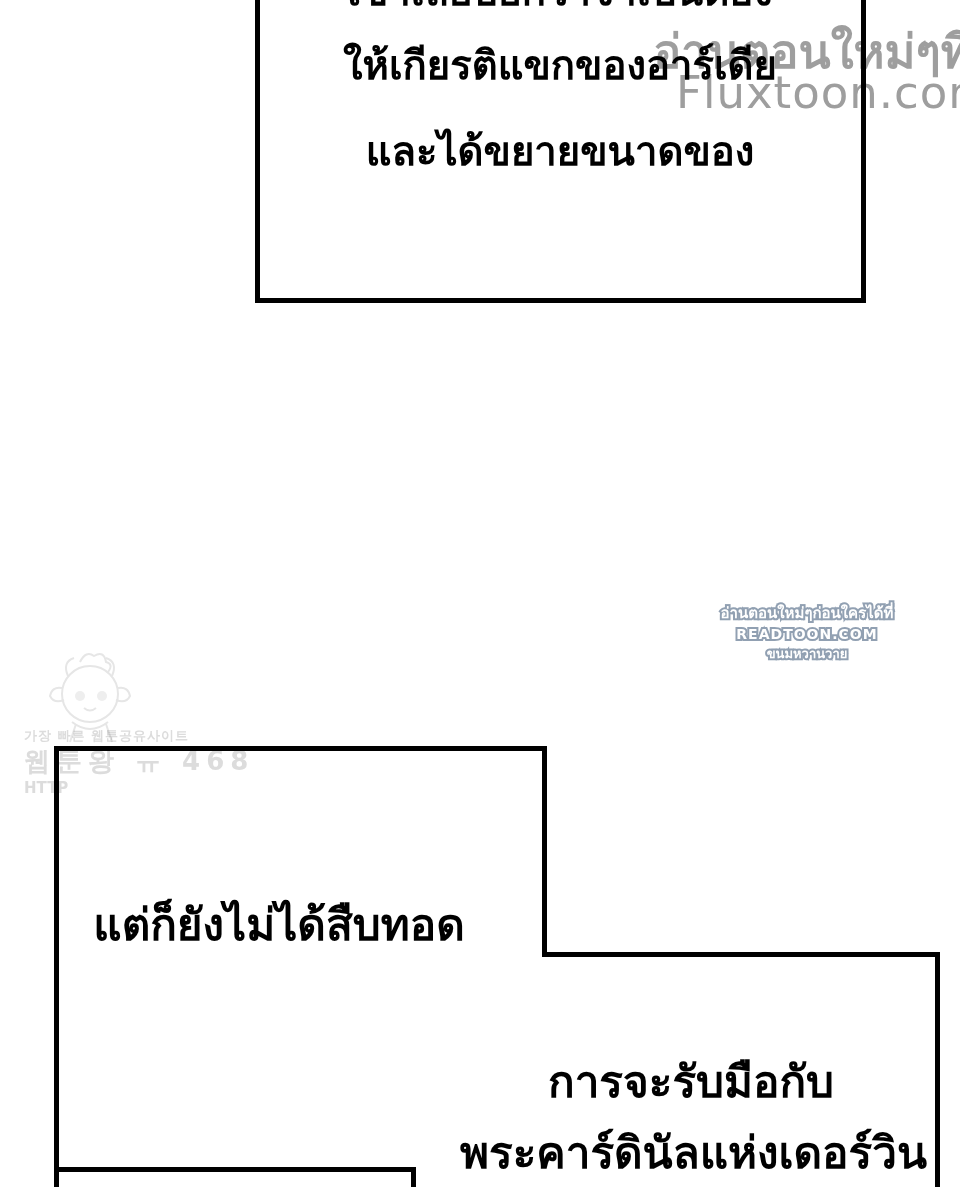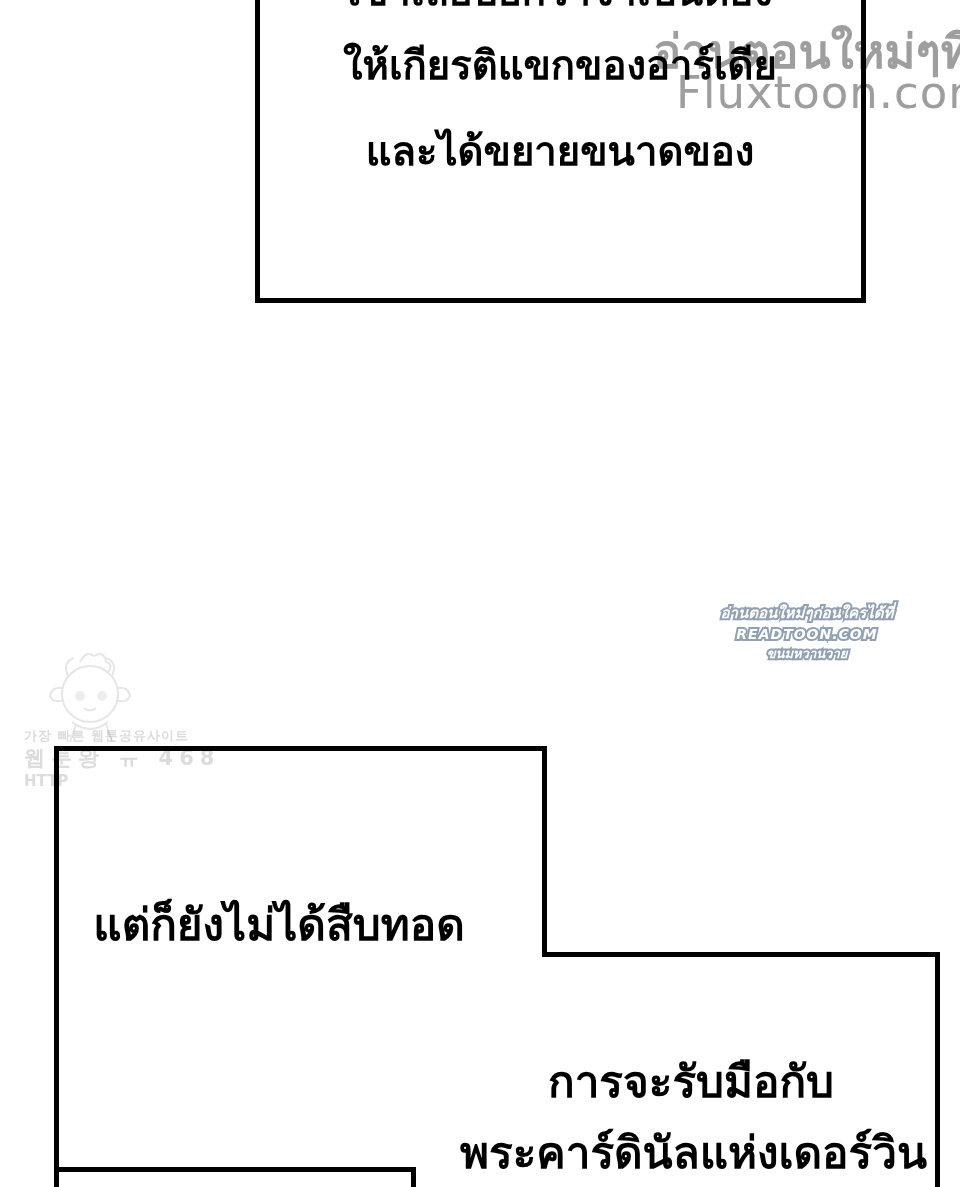--- a/index.html
+++ b/index.html
@@ -64,40 +64,40 @@
     top: 606px;
     width: 214px;
     text-align: center;
     z-index: 2;
     color: #ffffff;
     font-weight: bold;
     -webkit-text-stroke: 4px var(--wm-stroke, #91a0b2);
     paint-order: stroke fill;
     line-height: 1.0;
   }
-  .wm-read div { margin: 0 0 6px 0; font-style: italic; }
+  .wm-read div { margin: 0 0 6px 0; }
   .wm-read-1 { font-size: 15px; }
   .wm-read-2 { font-size: 14px; letter-spacing: 1px; }
   .wm-read-3 { font-size: 13px; }
 
   
   .wm-kr {
     position: absolute;
     left: 24px;
     top: 728px;
     width: 320px;
     z-index: 2;
     color: var(--wm-faint, #dcdcdc);
     mix-blend-mode: multiply;
     font-weight: bold;
     line-height: 1.3;
     white-space: nowrap;
   }
   .wm-kr-1 { font-size: 13px; letter-spacing: 1px; }
-  .wm-kr-2 { font-size: 21px; letter-spacing: 6px; }
+  .wm-kr-2 { font-size: 26px; letter-spacing: 6px; }
   .wm-kr-3 { font-size: 15px; }
   .wm-char {
     position: absolute;
     left: 28px;
     top: 648px;
     z-index: 2;
     mix-blend-mode: multiply;
   }
 </style>
 </head>

